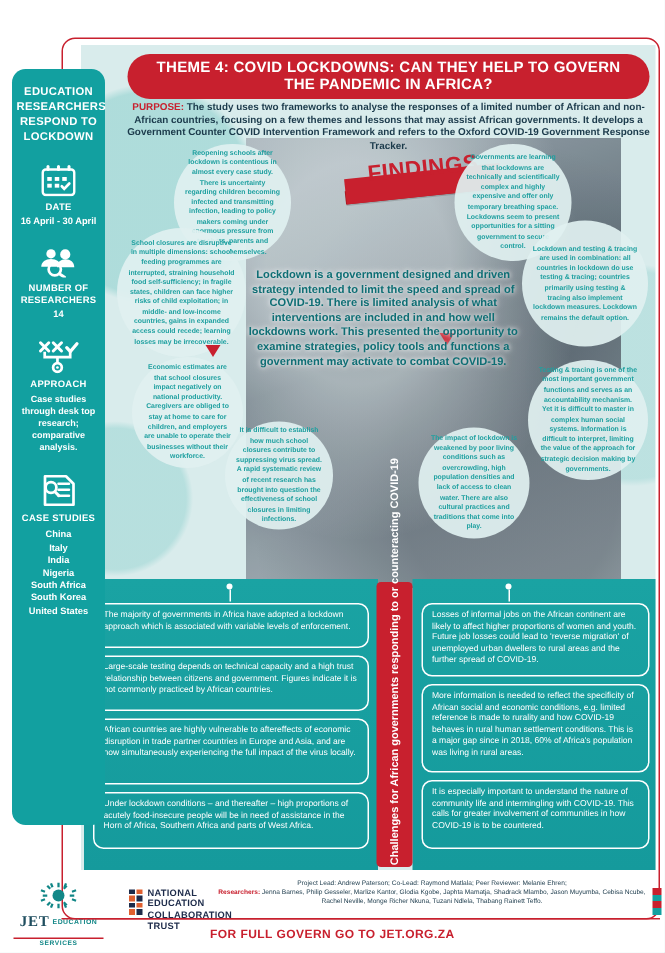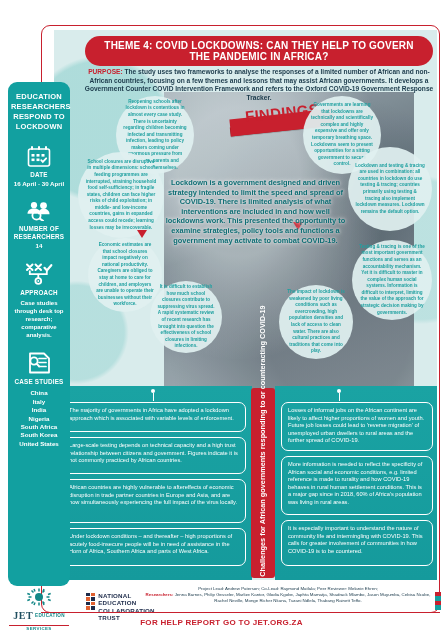--- a/index.html
+++ b/index.html
@@ -73,21 +73,20 @@
   
   .sidebar {
     position: absolute;
     left: 8px; top: 46px;
     width: 62px; height: 504px;
     background: #12a0a0;
     border-radius: 9px;
     color: #ffffff;
     text-align: center;
     padding-top: 6px;
-    margin-top: 36px;
   }
   .sb-heading {
     font-size: 7.5px; font-weight: bold; line-height: 10px;
     letter-spacing: .2px; padding: 4px 3px 0 3px;
   }
   .sb-block { margin-top: 13px; padding: 0 3px; }
   .sb-icon { display: block; margin: 0 auto 4px auto; }
   .sb-label { font-size: 6.3px; font-weight: bold; line-height: 8px; letter-spacing: .2px; }
   .sb-value { font-size: 6.2px; font-weight: bold; line-height: 8.2px; margin-top: 1px; }
   .sb-desc  { font-size: 6px; font-weight: bold; line-height: 8px; margin-top: 2px; }
@@ -401,15 +400,15 @@
   <div class="credits">
     <div>Project Lead: Andrew Paterson; Co-Lead: Raymond Matlala; Peer Reviewer: Melanie Ehren;</div>
     <div>
       <span class="lbl">Researchers:</span>
       <span>Jenna Barnes, Philip Gesseler, Marlize Kantor, Glodia Kgobe, Japhta Mamatja, Shadrack Mlambo, Jason Muyumba, Cebisa Ncube, Rachel Neville, Monge Richer Nkuna, Tuzani Ndlela, Thabang Rainett Teffo.</span>
     </div>
   </div>
 
   <div class="vert-strip"></div>
   <div class="footer-line"></div>
-  <div class="footer-cta">FOR HELP REPORT GO TO JET.ORG.ZA</div>
+  <div class="footer-cta">FOR FULL GOVERN GO TO JET.ORG.ZA</div>
 
 </div>
 
 </body></html>

